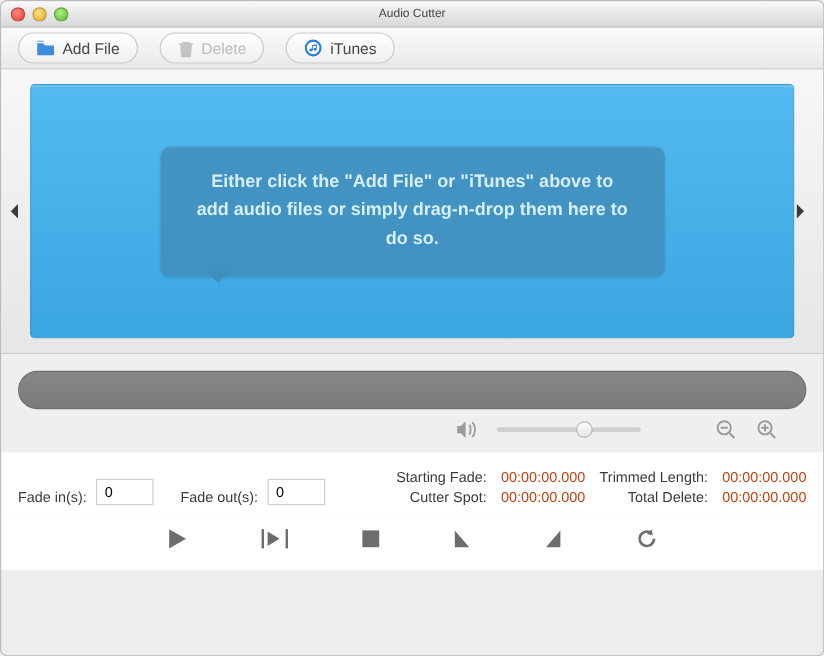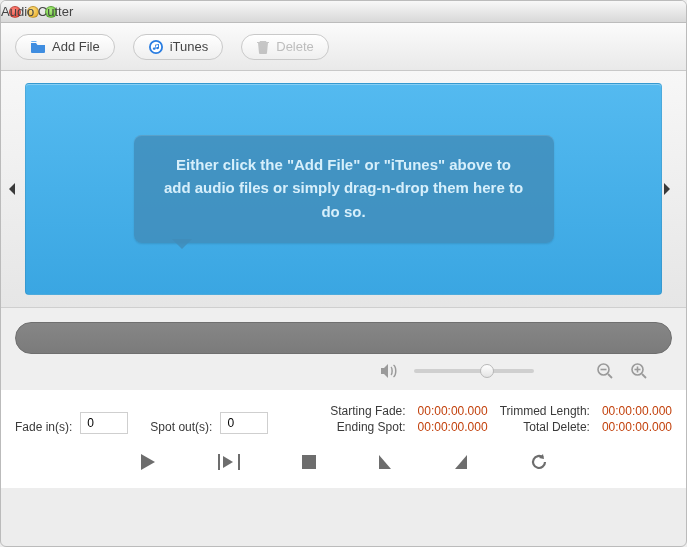--- a/index.html
+++ b/index.html
@@ -23,26 +23,27 @@
   position: relative;
 }
 .traffic { display: flex; gap: 6px; }
 .dot { width: 12px; height: 12px; border-radius: 50%; border: 0.5px solid rgba(0,0,0,0.2); }
 .dot.r { background: radial-gradient(circle at 40% 35%, #ff8a80, #e33e32); }
 .dot.y { background: radial-gradient(circle at 40% 35%, #ffe080, #e6a822); }
 .dot.g { background: radial-gradient(circle at 40% 35%, #b0f080, #58b82e); }
 .title {
   position: absolute;
   left: 0; right: 0;
+  text-align: center;
   color: #444;
-  font-size: 13px;
+  font-size: 10px;
   pointer-events: none;
 }
 .toolbar {
-  height: 48px;
+  height: 35px;
   background: linear-gradient(#fbfbfb, #e9e9e9);
   border-bottom: 1px solid #c8c8c8;
   display: flex;
   align-items: center;
   padding: 0 14px;
   gap: 18px;
 }
 .pillbtn {
   height: 26px;
   padding: 0 14px;
@@ -188,37 +189,37 @@
 <div class="toolbar">
   <div class="pillbtn">
     <span class="ic">
       <svg width="16" height="14" viewBox="0 0 16 14">
           <path fill="#3f8de0" d="M1 3h5l1.5 2H15v7a1 1 0 0 1-1 1H2a1 1 0 0 1-1-1V3z"></path>
           <path fill="#6db0f3" d="M1 2a1 1 0 0 1 1-1h4l1 1H1z"></path>
         </svg>
     </span>
     <span>Add File</span>
   </div>
+  <div class="pillbtn disabled">
+    <span class="ic">
+      <svg width="14" height="15" viewBox="0 0 14 15">
+          <path fill="#8a8a8a" d="M2 4h10l-1 10a1 1 0 0 1-1 1H4a1 1 0 0 1-1-1L2 4zm2-2h6l.5 1H3.5L4 2zm-3 1h12v1H1V3z"></path>
+        </svg>
+    </span>
+    <span>Delete</span>
+  </div>
   <div class="pillbtn">
     <span class="ic">
       <svg width="16" height="16" viewBox="0 0 16 16">
           <circle cx="8" cy="8" r="7" fill="#2a7de1"></circle>
           <circle cx="8" cy="8" r="5.2" fill="#fff"></circle>
           <path fill="#2a7de1" d="M6.2 10.8c-.8 0-1.4-.5-1.4-1.1 0-.7.6-1.2 1.5-1.2.3 0 .5 0 .7.1V5.7l4-.8v4.1c0 .7-.7 1.2-1.5 1.2-.8 0-1.4-.5-1.4-1.1 0-.7.6-1.2 1.5-1.2.2 0 .4 0 .5.1V6.1l-2.4.5v3.1c0 .7-.7 1.1-1.5 1.1z"></path>
         </svg>
     </span>
     <span>iTunes</span>
-  </div>
-  <div class="pillbtn disabled">
-    <span class="ic">
-      <svg width="14" height="15" viewBox="0 0 14 15">
-          <path fill="#8a8a8a" d="M2 4h10l-1 10a1 1 0 0 1-1 1H4a1 1 0 0 1-1-1L2 4zm2-2h6l.5 1H3.5L4 2zm-3 1h12v1H1V3z"></path>
-        </svg>
-    </span>
-    <span>Delete</span>
   </div>
   <div class="spacer"></div>
 </div>
 
 <div class="content">
   <div class="arrow">
     <svg width="10" height="16" viewBox="0 0 10 16">
         <path fill="#3a3a3a" d="M8 2v12L2 8z"></path>
       </svg>
   </div>
@@ -260,28 +261,28 @@
           <line x1="7.5" y1="4.5" x2="7.5" y2="10.5" stroke="#9a9a9a" stroke-width="1.6"></line>
         </svg>
     </span>
   </div>
 </div>
 
 <div class="infobar">
   <span>Fade in(s):</span>
   <input value="0" style="">
   <span style="width:6px"></span>
-  <span>Spot out(s):</span>
+  <span>Fade out(s):</span>
   <input value="0" style="">
   <div class="spots">
     <span class="lab">Starting Fade:</span>
     <span class="val">00:00:00.000</span>
     <span class="lab">Trimmed Length:</span>
     <span class="val">00:00:00.000</span>
-    <span class="lab">Ending Spot:</span>
+    <span class="lab">Cutter Spot:</span>
     <span class="val">00:00:00.000</span>
     <span class="lab">Total Delete:</span>
     <span class="val">00:00:00.000</span>
   </div>
 </div>
 
 <div class="playbar">
   <span class="playbtn">
     <svg width="18" height="20" viewBox="0 0 18 20">
         <path fill="#6d6d6d" d="M2 2l14 8-14 8z"></path>

